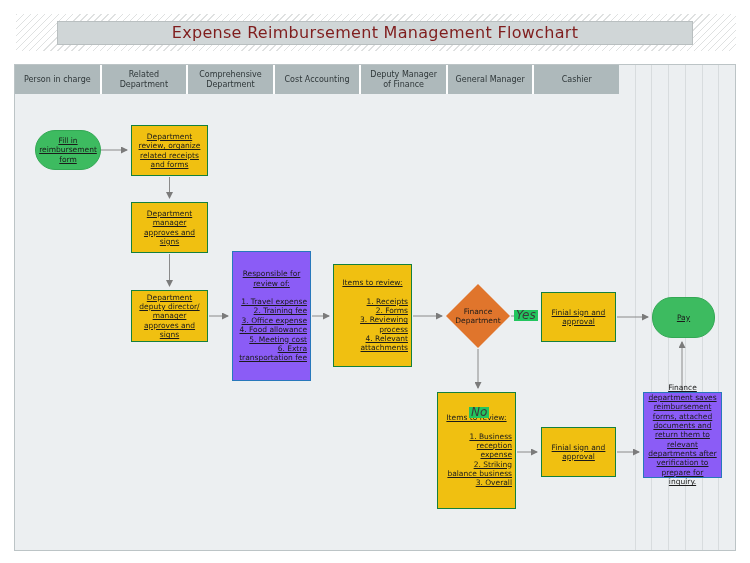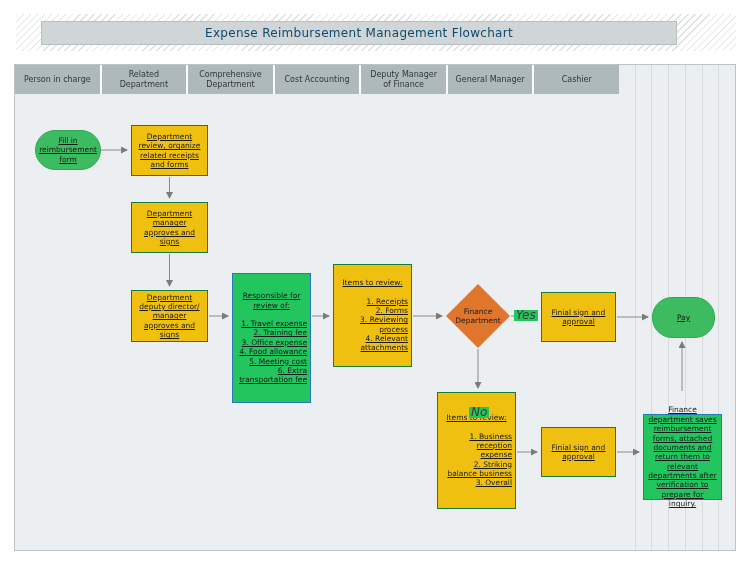--- a/index.html
+++ b/index.html
@@ -6,23 +6,23 @@
   .canvas{
     position:relative;width:750px;height:563px;background:#ffffff;
     font-family:"DejaVu Sans", sans-serif;color:#1b1b1b;overflow:hidden;
   }
   
   .title-band{
     position:absolute;left:16px;top:14px;width:720px;height:37px;
     background:repeating-linear-gradient(135deg,#dfe1e1 0 1px,transparent 1px 5px);
   }
   .title-box{
-    position:absolute;left:25px;top:7px;width:634px;height:22px;
+    position:absolute;left:41px;top:7px;width:634px;height:22px;
     background:#d0d6d7;border:1px solid #b9bfc0;
-    color:#0c4a6e;font-size:12px;line-height:22px;text-align:center;
+    color:#7f1d1d;font-size:16px;line-height:22px;text-align:center;
     letter-spacing:.3px;
   }
   
   .table{
     position:absolute;left:14px;top:64px;width:722px;height:487px;
     border:1px solid #bcc4c6;background:#eceff1;box-sizing:border-box;
     display:flex;flex-direction:row;
   }
   .header-row{display:flex;height:29px;background:#aeb9bb;}
   .hcell{
@@ -34,21 +34,21 @@
   .bcell{flex:1;border-right:1px solid #d8dcde;box-sizing:border-box;}
   .bcell:last-child{border-right:none;}
   
   .node{
     position:absolute;box-sizing:border-box;display:flex;flex-direction:column;
     align-items:center;justify-content:center;text-align:center;
     font-size:7.5px;line-height:1.25;z-index:2;padding:3px;text-decoration:underline;
   }
   .yellow{background:#f0c011;border:1px solid #15803d;}
   .green{background:#3dbb60;border:1px solid #33a854;}
-  .blue{background:#22c55e;border:1px solid #2778bb;margin-top:22px;}
+  .blue{background:#8b5cf6;border:1px solid #2778bb;}
   .stadium{border-radius:20px;}
   .listbox .heading{display:block;text-align:center;width:100%;}
   .listbox .items{display:block;text-align:right;width:100%;white-space:pre-line;margin-top:9px;padding-left:2px;box-sizing:border-box;}
   .diamond{
     position:absolute;left:446px;top:284px;width:64px;height:64px;z-index:2;
     background:#e0752c;
     clip-path:polygon(50% 0,100% 50%,50% 100%,0 50%);
     display:flex;align-items:center;justify-content:center;text-align:center;
     font-size:7.5px;line-height:1.25;
   }

